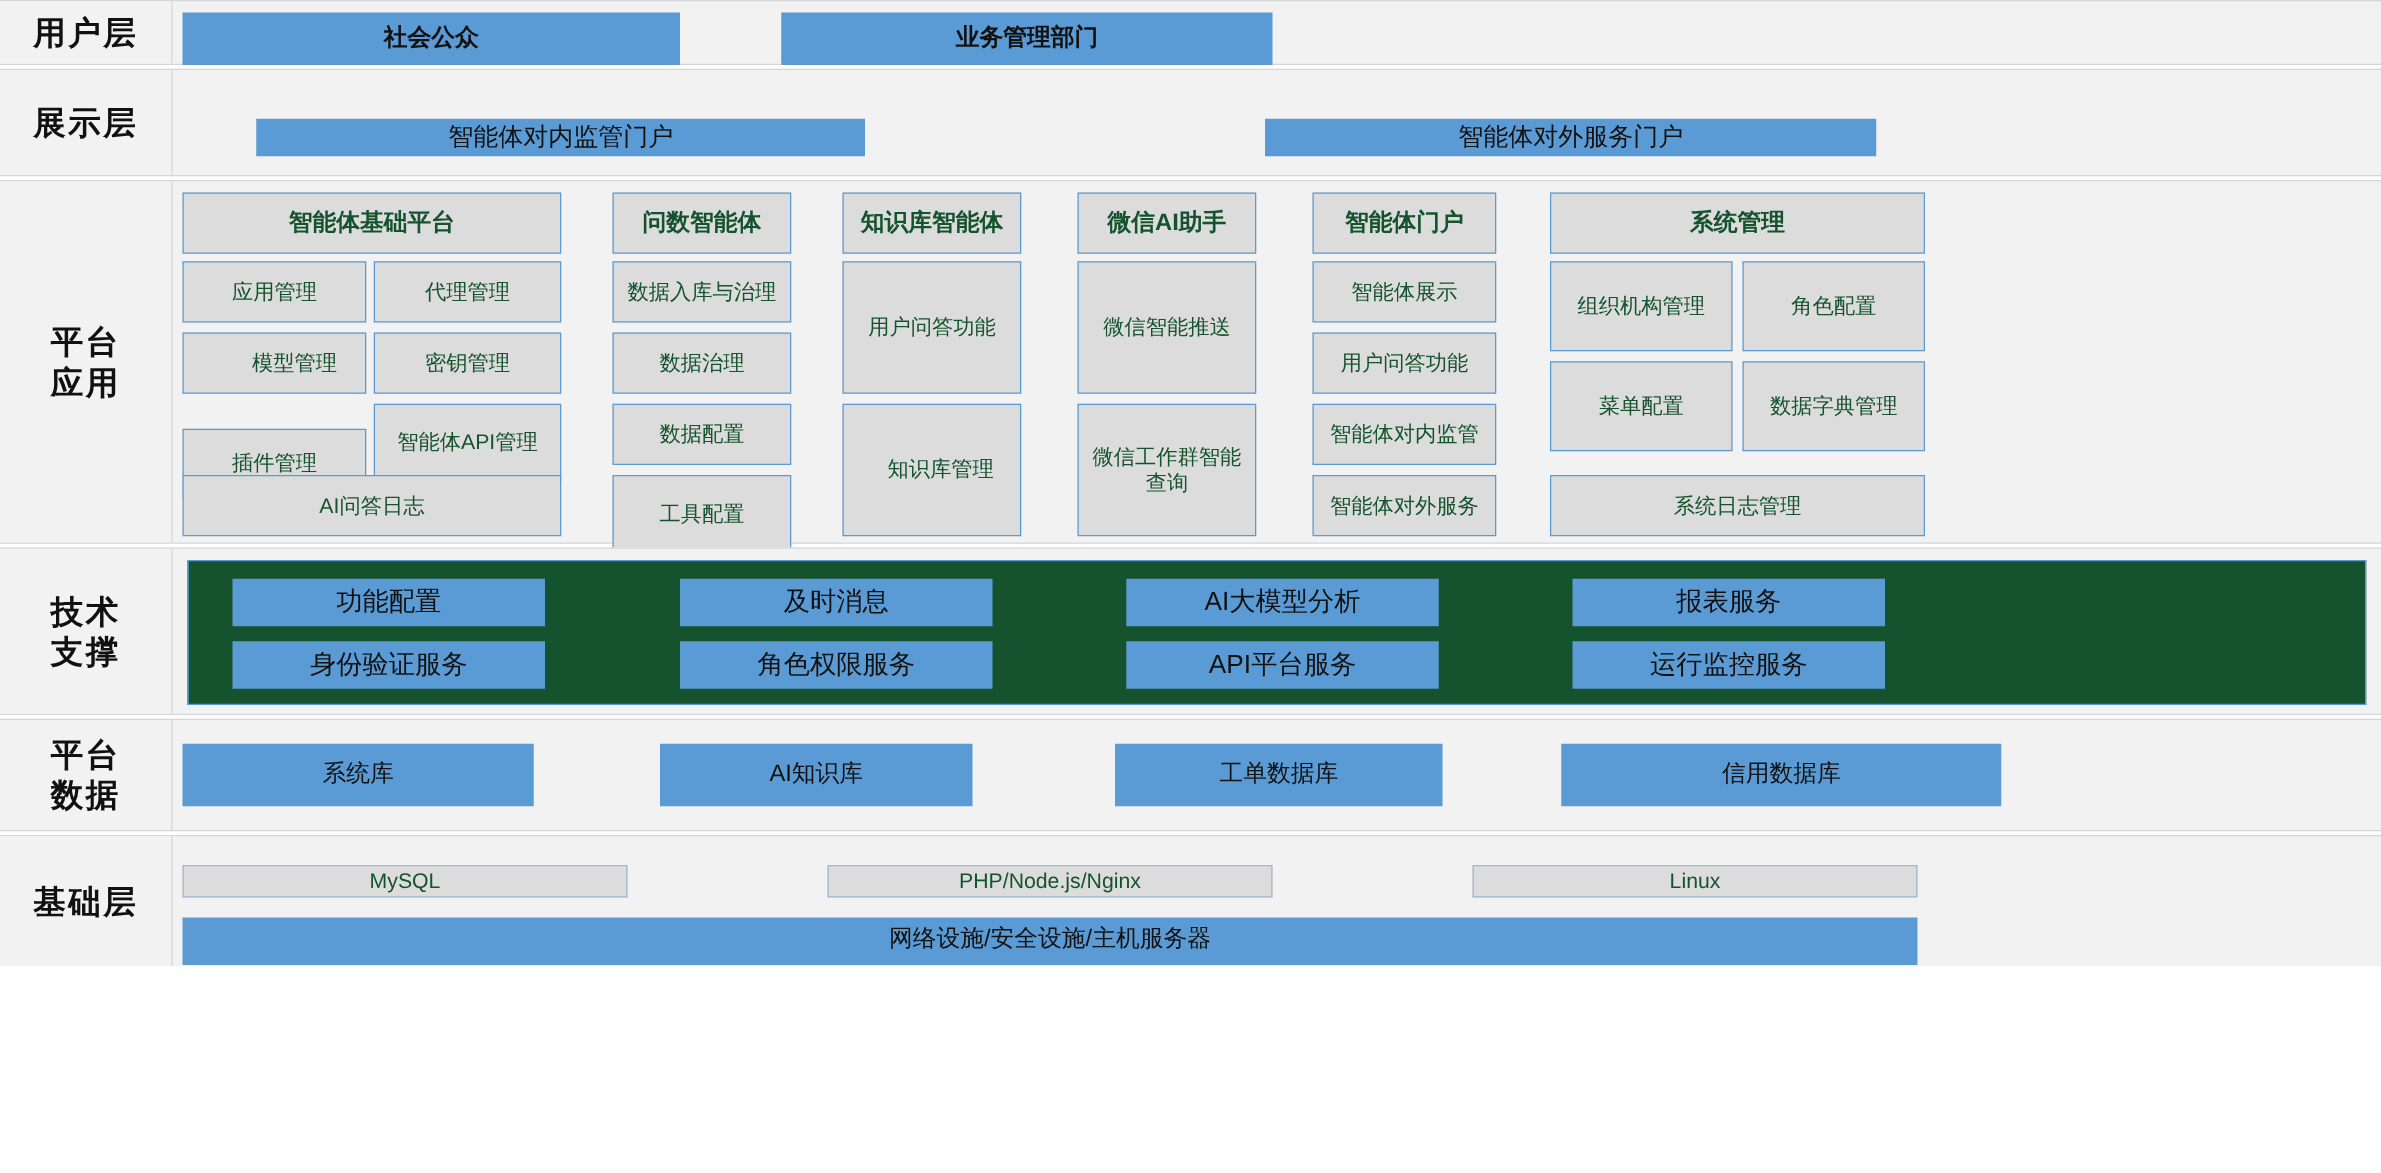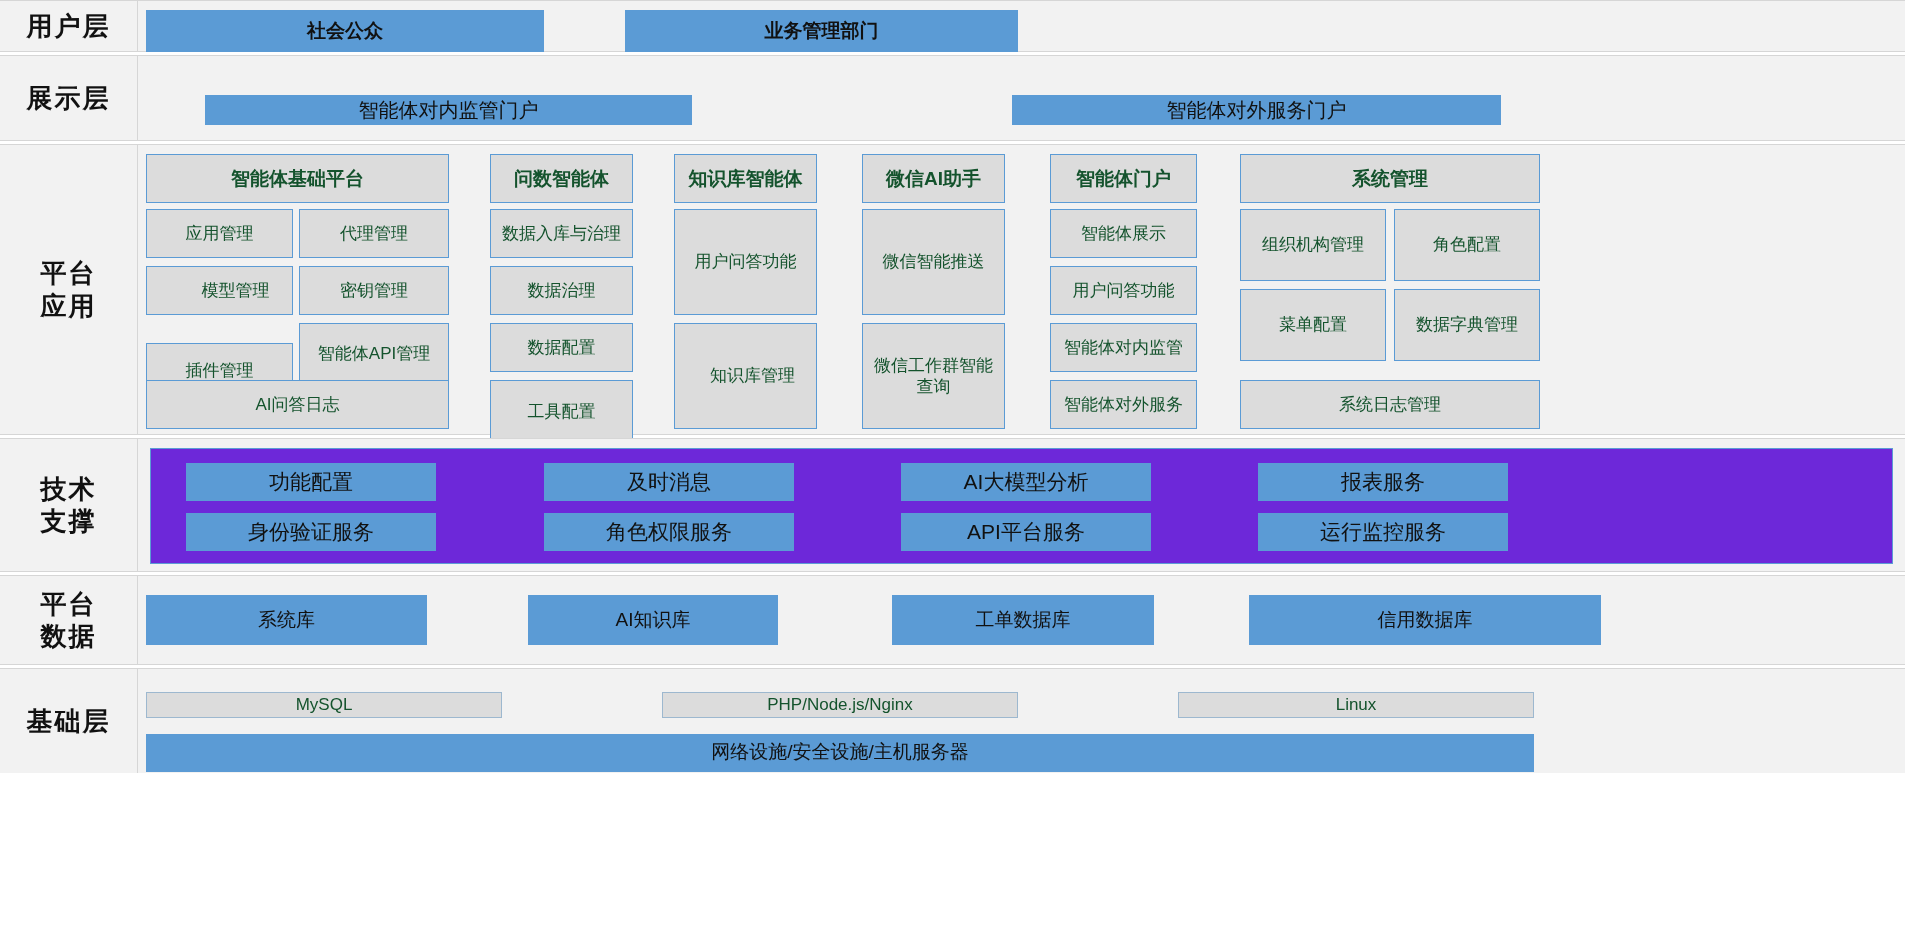--- a/index.html
+++ b/index.html
@@ -95,21 +95,21 @@
   .plat-canvas .grey { position: absolute; }
 
   
   #band-tech { height: 134px; }
   #band-tech .band-body { padding: 0; }
   .tech-frame {
     position: absolute;
     left: 12px; top: 9px;
     width: 1743px; height: 116px;
     border: 1px solid #5b9bd5;
-    background: #6d28d9;
+    background: #14532d;
   }
   .tech-frame .blue { position: absolute; height: 38px; font-size: 21px; }
 
   
   #band-data { height: 90px; }
   #band-data .band-body { padding: 0; }
   .data-canvas { position: relative; width: 100%; height: 90px; }
   .data-canvas .blue { position: absolute; height: 50px; font-size: 19px; }
 
   

